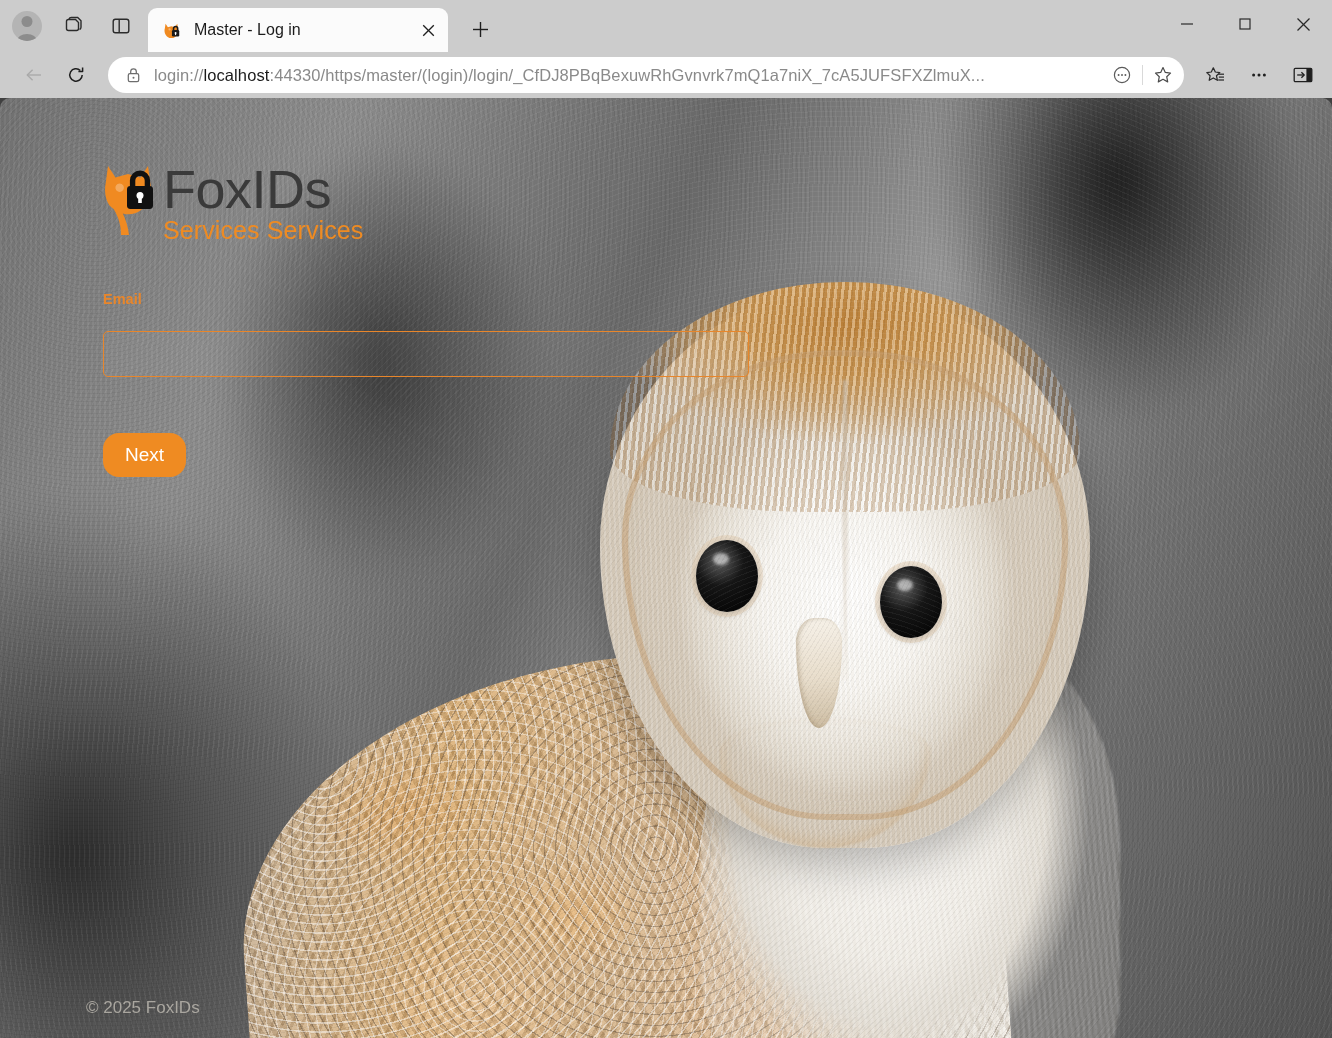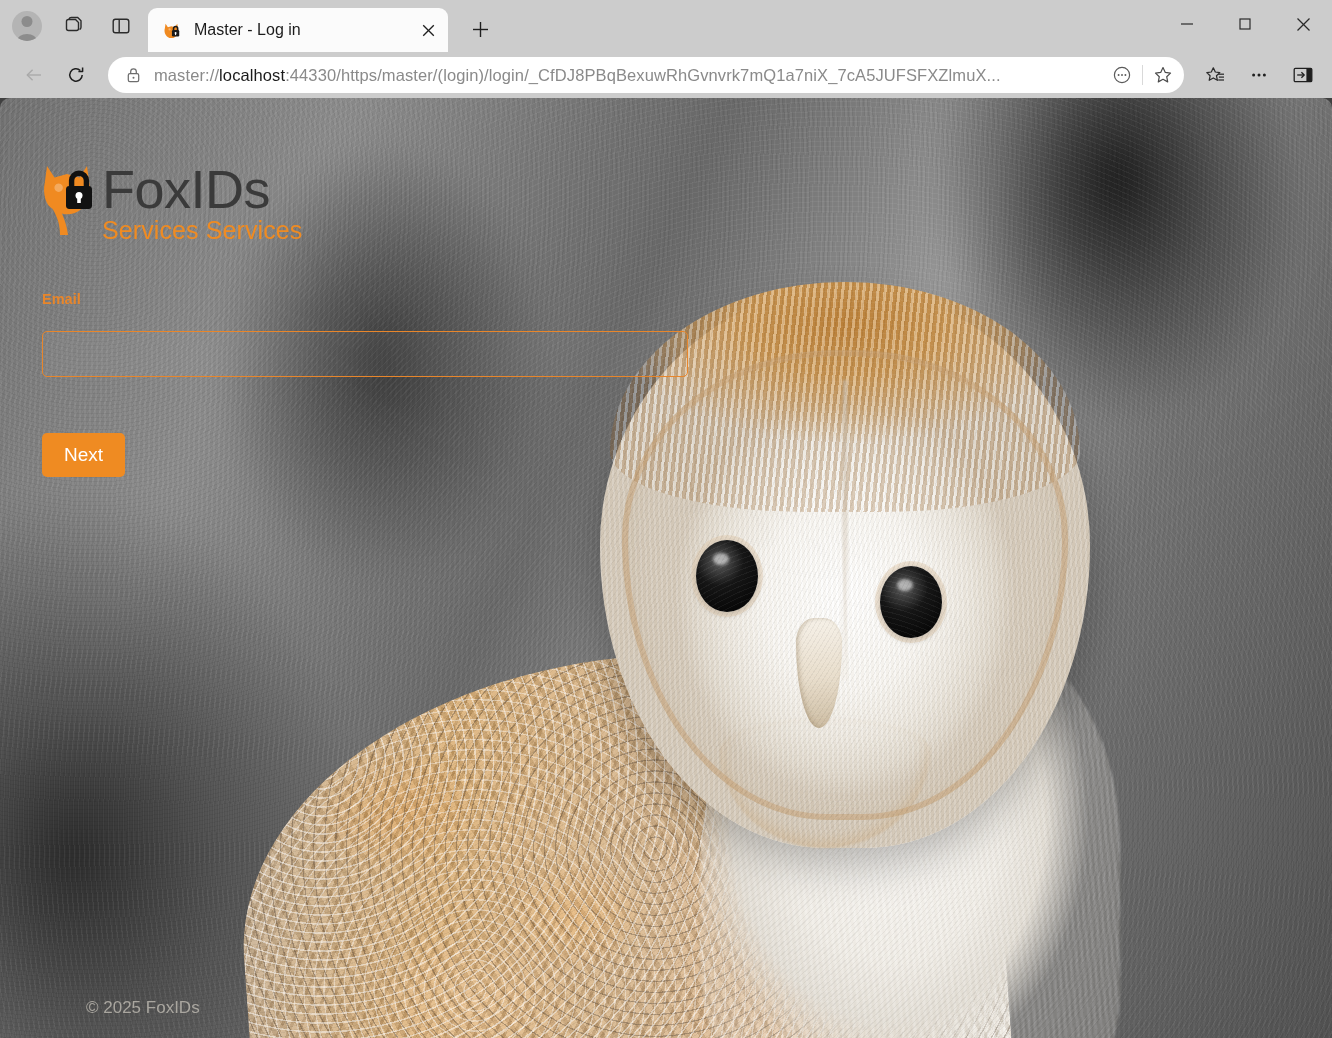--- a/index.html
+++ b/index.html
@@ -379,21 +379,21 @@
     background-image:
       repeating-radial-gradient(circle at 7% 11%, rgba(0,0,0,.05) 0 1px, rgba(0,0,0,0) 1px 4px),
       repeating-radial-gradient(circle at 63% 77%, rgba(255,255,255,.05) 0 1px, rgba(255,255,255,0) 1px 5px);
     pointer-events: none;
   }
 
   
   .login-layer {
     position: absolute;
     inset: 0;
-    padding: 62px 0 0 42px;
+    padding: 62px 0 0 103px;
   }
   .brand {
     display: flex;
     align-items: flex-start;
     gap: 6px;
     margin-bottom: 46px;
   }
   .brand-mark {
     width: 54px; height: 78px;
     flex: 0 0 54px;
@@ -441,21 +441,21 @@
     color: #2b2b2b;
     outline: none;
     caret-color: #333;
   }
   .text-input::placeholder { color: rgba(60,60,60,.55); }
 
   .primary-btn {
     margin-top: 56px;
     background: #ef8b22;
     border: none;
-    border-radius: 5px;
+    border-radius: 16px;
     color: #ffffff;
     font-size: 19px;
     padding: 11px 22px;
     cursor: default;
     font-family: "Liberation Sans", sans-serif;
   }
 
   .footer {
     position: absolute;
     left: 86px;
@@ -558,21 +558,21 @@
     </div>
 
     <div class="omnibox">
       <span class="lock-wrap">
         <svg width="15" height="16" viewBox="0 0 15 16" fill="none" stroke="#6d6d6d" stroke-width="1.25">
           <rect x="2.3" y="6.6" width="10.4" height="8.1" rx="1.6"></rect>
           <path d="M4.7 6.6V4.6a2.8 2.8 0 015.6 0v2"></path>
           <circle cx="7.5" cy="10.7" r="1" fill="#6d6d6d" stroke="none"></circle>
         </svg>
       </span>
-      <span class="url-text"><span>master://</span><span class="host">localhost</span><span>:44330/https/master/(login)/login/_CfDJ8PBqBexuwRhGvnvrk7mQ1a7niX_7cA5JUFSFXZlmuX...</span></span>
+      <span class="url-text"><span>login://</span><span class="host">localhost</span><span>:44330/https/master/(login)/login/_CfDJ8PBqBexuwRhGvnvrk7mQ1a7niX_7cA5JUFSFXZlmuX...</span></span>
       <span class="omnibox-actions">
         <span class="omni-btn">
           <svg width="20" height="20" viewBox="0 0 20 20" fill="none" stroke="#5a5a5a" stroke-width="1.2">
             <circle cx="10" cy="10" r="7.6"></circle>
             <circle cx="6.6" cy="10" r=".95" fill="#5a5a5a" stroke="none"></circle>
             <circle cx="10" cy="10" r=".95" fill="#5a5a5a" stroke="none"></circle>
             <circle cx="13.4" cy="10" r=".95" fill="#5a5a5a" stroke="none"></circle>
           </svg>
         </span>
         <span class="omni-sep"></span>

